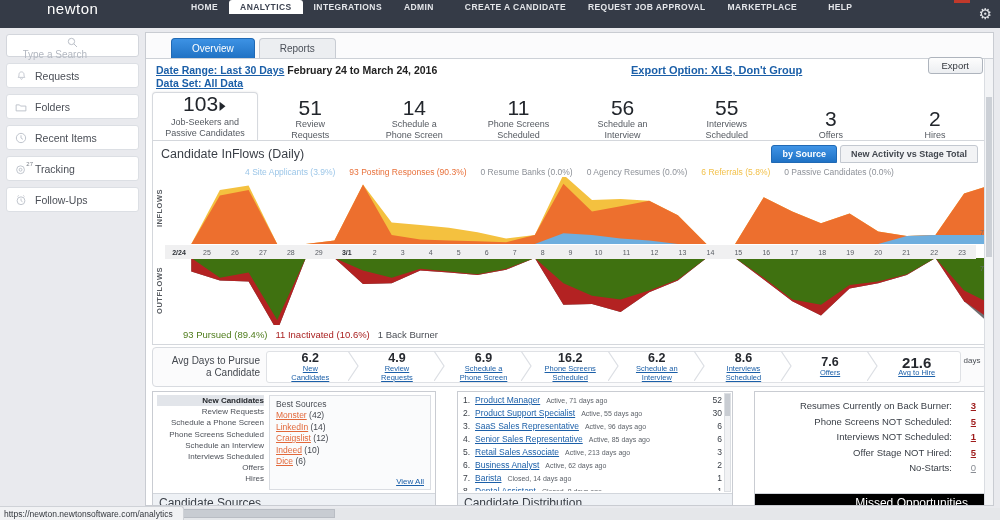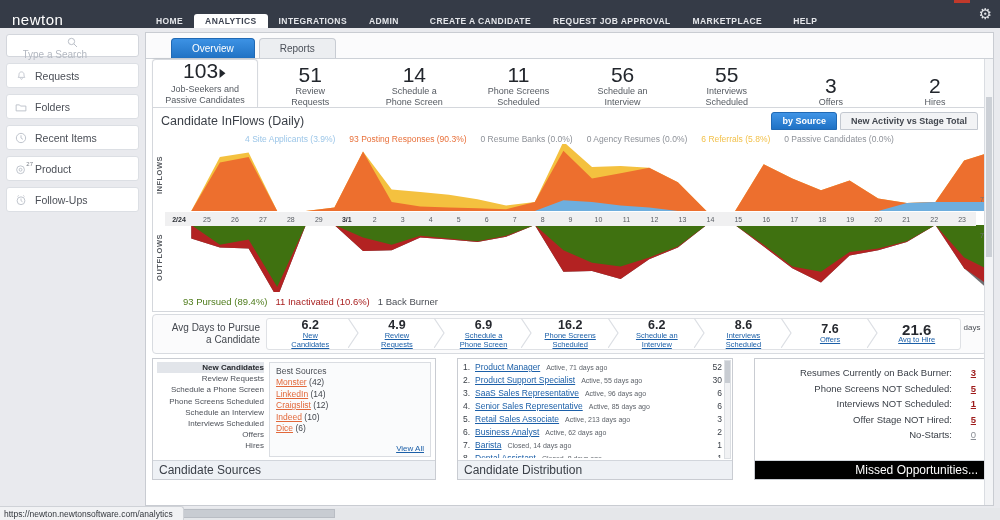--- a/index.html
+++ b/index.html
@@ -5,21 +5,21 @@
   * { box-sizing: border-box; }
   html, body { margin:0; padding:0; }
   body {
     width:1000px; height:520px; overflow:hidden;
     font-family:"Liberation Sans", sans-serif;
     background:#e9eaee; color:#333; font-size:11px;
     position:relative;
   }
 
   
-  .topnav{height:28px;background:#353b47;display:flex;align-items:flex-end;position:relative;}
+  .topnav{height:28px;background:#353b47;display:flex;align-items:flex-start;position:relative;padding-left:35px;}
   .brand{width:145px;display:flex;align-items:center;padding-left:12px;color:#fff;
          font-size:15px;letter-spacing:.5px;font-weight:400;}
   .navitems{display:flex;align-items:stretch;}
   .navitem{display:flex;align-items:center;padding:0 11px;color:#e4e6ea;font-size:8.5px;
            font-weight:bold;letter-spacing:.4px;white-space:nowrap;cursor:pointer;}
   .navitem.active{background:#fff;color:#3c4250;border-top-left-radius:3px;border-top-right-radius:3px;}
   .navsep{width:1px;background:#4a5160;margin:7px 4px;}
   .gear{position:absolute;right:8px;top:5px;color:#e2e4e8;font-size:15px;cursor:pointer;}
   .redtab{position:absolute;right:30px;top:0;width:16px;height:3px;background:#c0392b;}
 
@@ -225,21 +225,21 @@
     </div>
 
     <div class="srow">
       <span class="ic">
         <svg class="ico-svg" width="12" height="12" viewBox="0 0 16 16">
             <circle cx="7.4" cy="9" r="5.2" fill="none" stroke="#b9bec7" stroke-width="1.2"></circle>
             <circle cx="7.4" cy="9" r="1.9" fill="none" stroke="#b9bec7" stroke-width="1.2"></circle>
           </svg>
         <span class="badge">27</span>
       </span>
-      <span class="lbl">Product</span>
+      <span class="lbl">Tracking</span>
     </div>
 
     <div class="srow">
       <span class="ic">
         <svg class="ico-svg" width="12" height="12" viewBox="0 0 16 16">
             <circle cx="8" cy="9" r="5.2" fill="none" stroke="#b9bec7" stroke-width="1.2"></circle>
             <path d="M8 6v3l2 1.3" fill="none" stroke="#b9bec7" stroke-width="1.1"></path>
             <path d="M3.4 3.2 5 2M12.6 3.2 11 2" stroke="#b9bec7" stroke-width="1.1" fill="none"></path>
           </svg>
       </span>
@@ -248,20 +248,33 @@
   </div>
 
   <div class="main">
 
     <div class="tabs">
       <div class="tab active">Overview</div>
       <div class="tab">Reports</div>
     </div>
     <div class="tabline"></div>
 
+    <div class="metabar">
+      <div class="metaline">
+        <span class="lnk">Date Range: Last 30 Days</span>
+        <span class="plain">February 24 to March 24, 2016</span>
+      </div>
+      <div class="metaline">
+        <span class="lnk">Data Set: All Data</span>
+      </div>
+      <div class="exportopt">
+        <span class="lnk">Export Option: XLS, Don't Group</span>
+      </div>
+      <div class="exportbtn">Export</div>
+    </div>
 
     <div class="kpis">
       <div class="kpi first">
         <div class="num"><span>103</span><span class="cursor-ic">🢒</span></div>
         <div class="cap">Job-Seekers and</div>
         <div class="cap">Passive Candidates</div>
       </div>
       <div class="kpi">
         <div class="num">51</div>
         <div class="cap">Review</div>

